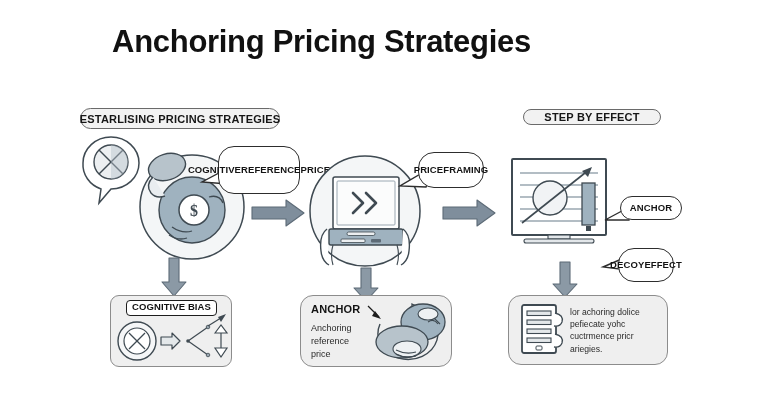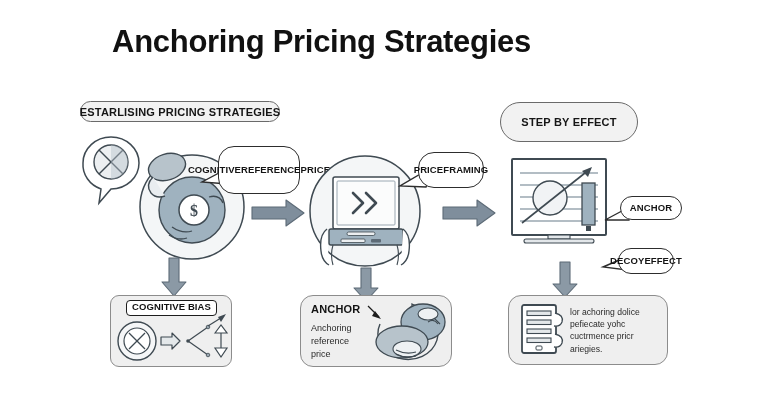--- a/index.html
+++ b/index.html
@@ -9,21 +9,21 @@
   #stage{position:relative;width:758px;height:413px;background:#ffffff;}
 
   
   .title{position:absolute;left:0;top:24px;width:643px;text-align:center;
          font-size:31px;font-weight:700;letter-spacing:-.3px;color:#111;}
 
   
   .pill{position:absolute;display:flex;align-items:center;justify-content:center;
         background:#f2f2f2;border:1.4px solid #6a6a6a;border-radius:40px;
         font-size:11px;font-weight:700;letter-spacing:.2px;color:#161616;
-        white-space:nowrap;box-sizing:border-box;}
+        white-space:nowrap;box-sizing:border-box;margin-top:7px;}
 
   
   .bubble{position:absolute;background:#fff;border:1.5px solid #2d2d2d;
           border-radius:16px;display:flex;flex-direction:row;
           align-items:center;justify-content:center;
           font-size:9.5px;font-weight:700;line-height:1.12;
           letter-spacing:.1px;color:#141414;text-align:center;
           box-sizing:border-box;}
   .bubble span{display:block;}
   .tail{position:absolute;}
@@ -51,21 +51,21 @@
 <body>
 
 <div id="stage">
 
   <div class="title">Anchoring Pricing Strategies</div>
 
   <div class="pill" style="left:80px;top:101px;width:200px;height:21px;">
     <span>ESTARLISING PRICING STRATEGIES</span>
   </div>
 
-  <div class="pill" style="left:500px;top:102px;width:138px;height:40px;">
+  <div class="pill" style="left:523px;top:102px;width:138px;height:16px;">
     <span>STEP BY EFFECT</span>
   </div>
 
   <svg class="abs" width="185" height="125" style="left:75px;top:135px;">
 
     <g>
       <path d="M8,28 a28,26 0 1 1 56,0 a28,26 0 0 1 -28,26 l-12,14 l2,-14 a28,26 0 0 1 -18,-26 z" fill="#ffffff" stroke="#3f4a52" stroke-width="1.5"></path>
       <circle cx="36" cy="27" r="17" fill="#eceff1" stroke="#3f4a52" stroke-width="1.4"></circle>
       <line x1="24" y1="15" x2="48" y2="39" stroke="#3f4a52" stroke-width="1.4"></line>
       <line x1="48" y1="15" x2="24" y2="39" stroke="#3f4a52" stroke-width="1.4"></line>
@@ -158,21 +158,21 @@
   <svg class="abs tail" width="36" height="34" style="left:603px;top:196px;">
     <path d="M32,8 L2,24 L26,24 Z" fill="#ffffff" stroke="#2d2d2d" stroke-width="1.4"></path>
   </svg>
   <div class="bubble" style="left:620px;top:196px;width:62px;height:24px;">
     <span>ANCHOR</span>
   </div>
 
   <svg class="abs tail" width="36" height="36" style="left:601px;top:243px;">
     <path d="M30,12 L2,24 L26,27 Z" fill="#ffffff" stroke="#2d2d2d" stroke-width="1.4"></path>
   </svg>
-  <div class="bubble" style="left:618px;top:248px;width:56px;height:26px;">
+  <div class="bubble" style="left:618px;top:248px;width:56px;height:34px;">
     <span>DECOY</span>
     <span>EFFECT</span>
   </div>
 
   <svg class="abs" width="28" height="42" style="left:161px;top:258px;">
     <path d="M8,0 L18,0 L18,24 L25,24 L13,38 L1,24 L8,24 Z" fill="#8b99a5" stroke="#5d6b77" stroke-width="1.1" stroke-linejoin="round"></path>
   </svg>
   <svg class="abs" width="28" height="42" style="left:353px;top:268px;">
     <path d="M8,0 L18,0 L18,20 L25,20 L13,33 L1,20 L8,20 Z" fill="#8b99a5" stroke="#5d6b77" stroke-width="1.1" stroke-linejoin="round"></path>
   </svg>

